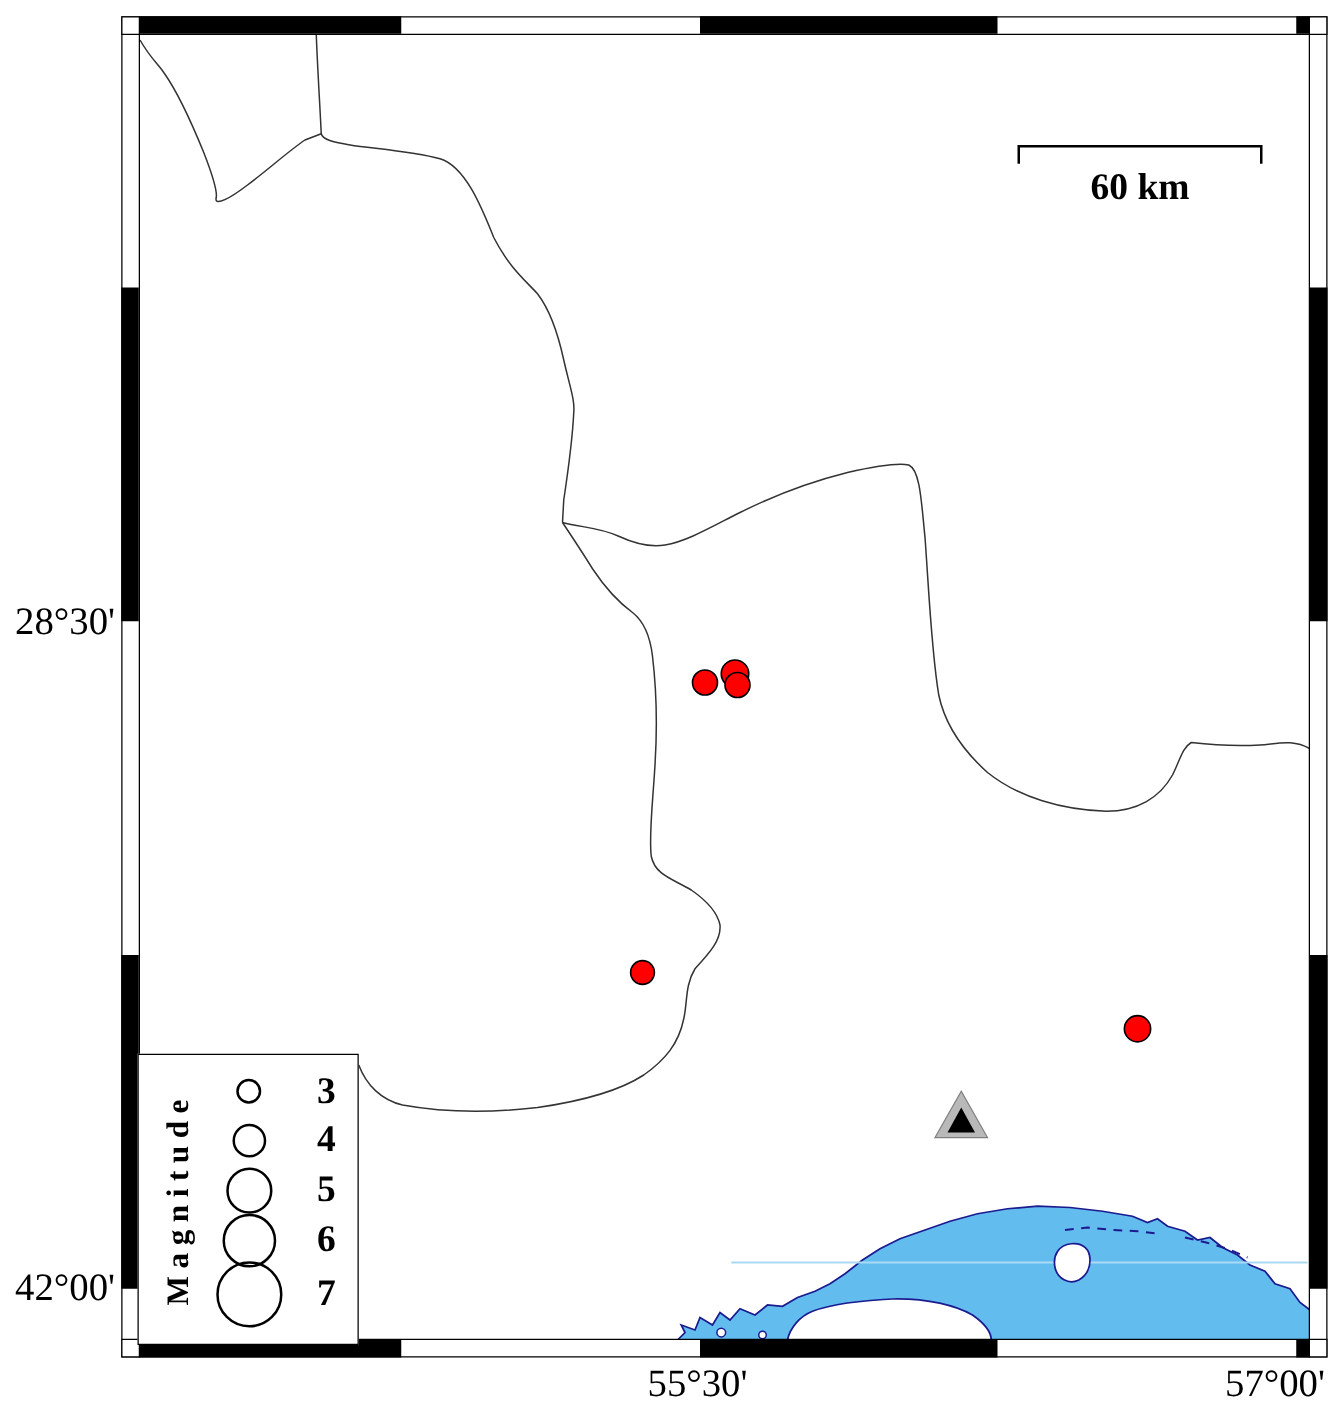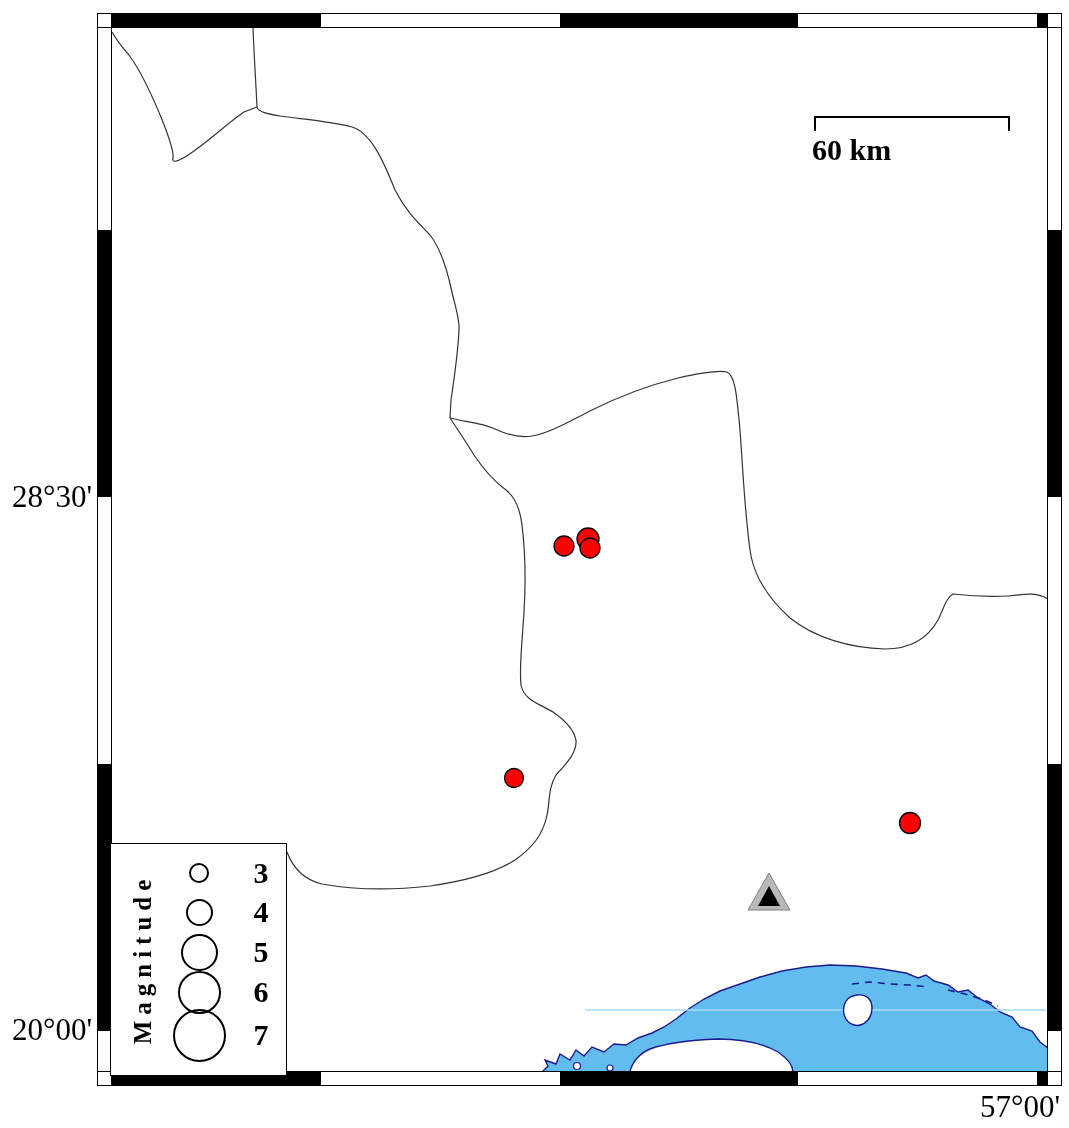--- a/index.html
+++ b/index.html
@@ -7,21 +7,21 @@
     position:relative;width:1069px;height:1128px;background:#ffffff;overflow:hidden;
     font-family:"Liberation Serif","DejaVu Serif",serif;color:#000;
   }
   #mapsvg{position:absolute;left:0;top:0;}
   .coord-label{
     position:absolute;font-weight:normal;font-size:31px;line-height:34px;white-space:nowrap;
   }
   .lat{width:92px;text-align:right;left:0;}
   .lon{width:160px;text-align:center;top:1090px;}
   #scalebar-label{
-    position:absolute;left:812px;top:133px;width:200px;text-align:left;
+    position:absolute;left:812px;top:133px;width:200px;text-align:center;
     font-weight:bold;font-size:30px;
   }
   #legend{
     position:absolute;left:110px;top:843px;width:177px;height:233px;
     background:#ffffff;border:1.6px solid #000;box-sizing:border-box;
   }
   #legend-title{
     position:absolute;left:-77px;top:100px;width:220px;height:30px;
     transform:rotate(-90deg);text-align:center;
     font-weight:bold;font-size:25px;letter-spacing:6px;white-space:nowrap;
@@ -124,21 +124,22 @@
       <rect x="97.5" y="13.5" width="14" height="14" fill="#fff" stroke="#000" stroke-width="1"></rect>
       <rect x="1047.5" y="13.5" width="14" height="14" fill="#fff" stroke="#000" stroke-width="1"></rect>
       <rect x="97.5" y="1071.5" width="14" height="14" fill="#fff" stroke="#000" stroke-width="1"></rect>
       <rect x="1047.5" y="1071.5" width="14" height="14" fill="#fff" stroke="#000" stroke-width="1"></rect>
     </g>
 
     <path d="M 815,131 L 815,117 L 1009,117 L 1009,131" fill="none" stroke="#000" stroke-width="2"></path>
   </svg>
 
   <div class="coord-label lat" style="top:480px;">28°30'</div>
-  <div class="coord-label lat" style="top:1013px;">20°00'</div>
+  <div class="coord-label lat" style="top:1013px;">42°00'</div>
+  <div class="coord-label lon" style="left:478px;">55°30'</div>
   <div class="coord-label lon" style="left:940px;">57°00'</div>
 
   <div id="scalebar-label">60 km</div>
 
   <div id="legend">
     <div id="legend-title">Magnitude</div>
     <div id="legend-items">
         <div class="legend-circle" style="left: 78px; top: 19px; width: 20px; height: 20px;"></div>
         <div class="legend-num" style="left: 128px; top: 12px;">3</div>
         <div class="legend-circle" style="left: 74.5px; top: 54.5px; width: 27px; height: 27px;"></div>

